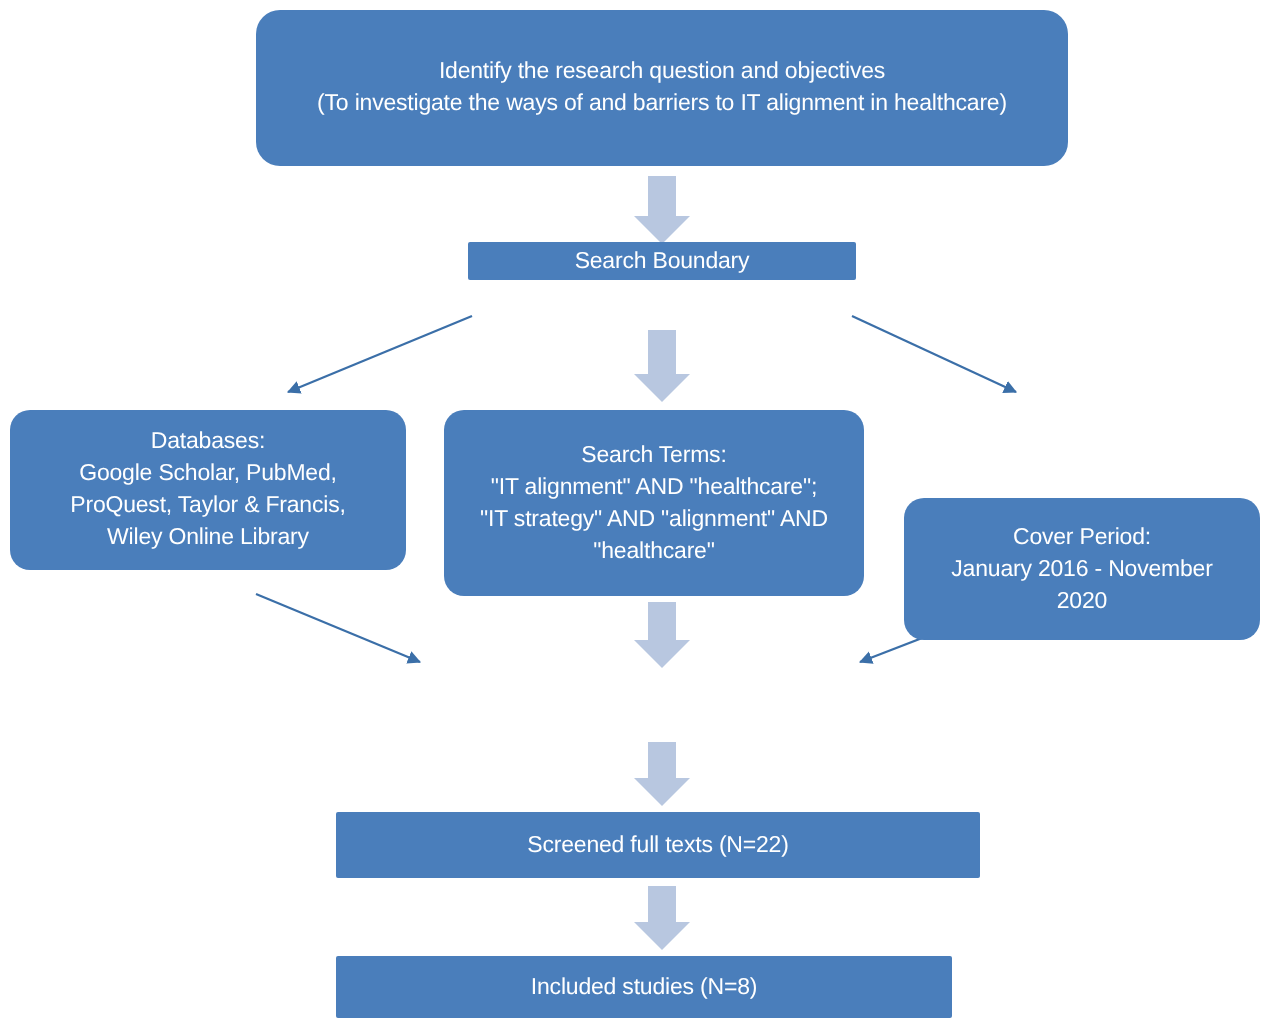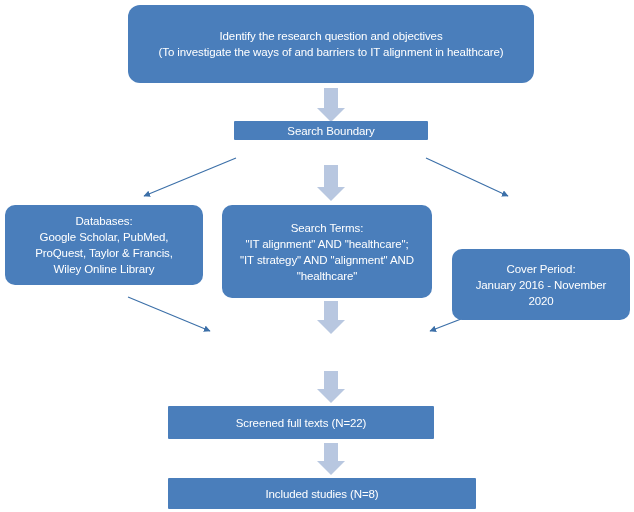--- a/index.html
+++ b/index.html
@@ -126,21 +126,21 @@
     <div class="shaft" style="height:19px;"></div>
     <div class="head" style="top:19px;"></div>
   </div>
 
 
   <div class="blockarrow" style="left:317px; top:371px; height:32px;">
     <div class="shaft" style="height:18px;"></div>
     <div class="head" style="top:18px;"></div>
   </div>
 
-  <div class="box sharp" style="left:168px; top:406px; width:266px; height:33px;">Screened full texts (N=22)</div>
+  <div class="box sharp" style="left:168px; top:406px; width:322px; height:33px;">Screened full texts (N=22)</div>
 
   <div class="blockarrow" style="left:317px; top:443px; height:32px;">
     <div class="shaft" style="height:18px;"></div>
     <div class="head" style="top:18px;"></div>
   </div>
 
   <div class="box sharp" style="left:168px; top:478px; width:308px; height:31px;">Included studies (N=8)</div>
 
   <div class="watermark">A</div>
 

